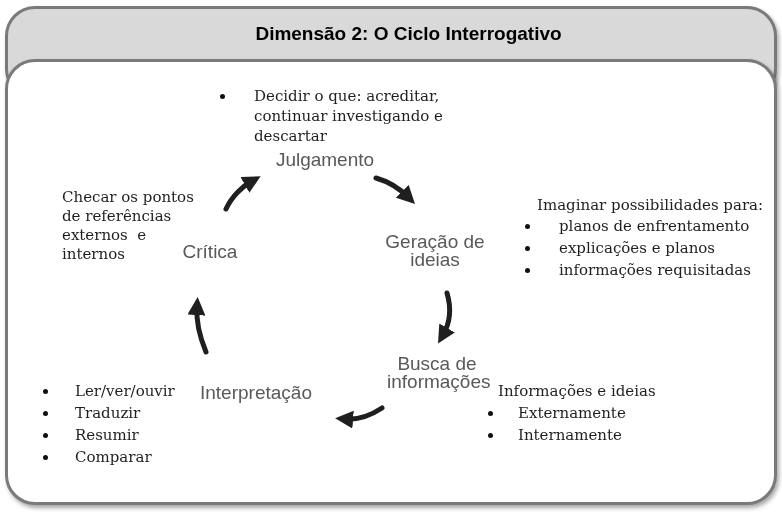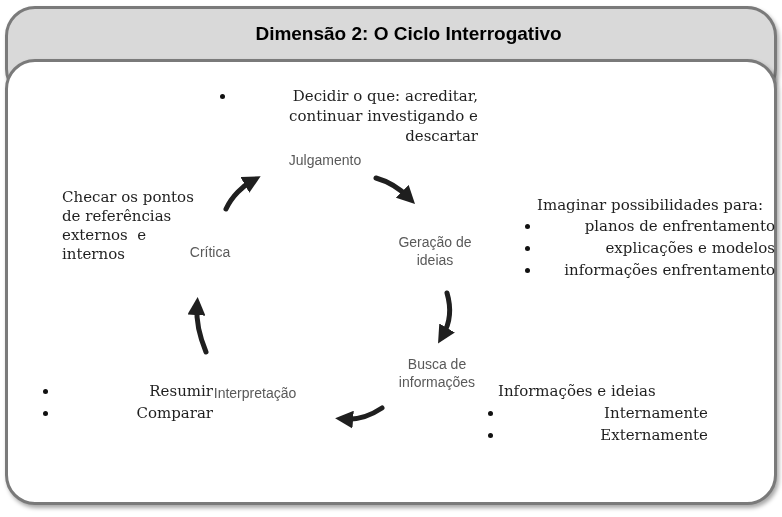--- a/index.html
+++ b/index.html
@@ -7,26 +7,26 @@
           font-family:"DejaVu Serif", serif;color:#1f1f1f;}
   .banner{position:absolute;left:5px;top:6px;width:772px;height:93px;box-sizing:border-box;
           background:#d9d9d9;border:3px solid #7a7a7a;border-radius:30px;
           box-shadow:2px 3px 4px rgba(0,0,0,0.35);}
   .panel{position:absolute;left:5px;top:59px;width:772px;height:446px;box-sizing:border-box;
          background:#ffffff;border:3px solid #7a7a7a;border-radius:30px;
          box-shadow:2px 3px 4px rgba(0,0,0,0.35);}
   .title{position:absolute;left:0;right:0;top:23px;text-align:center;
          font-family:"Liberation Sans", sans-serif;font-weight:bold;font-size:19px;color:#000;margin-left:35px;}
   .abs{position:absolute;}
-  .node{font-family:"Liberation Sans", sans-serif;font-size:14px;color:#595959;
+  .node{font-family:"Liberation Sans", sans-serif;font-size:19px;color:#595959;
         text-align:center;white-space:pre-line;line-height:18px;}
   .serif{font-size:15px;line-height:20px;color:#1f1f1f;margin-left:15px;}
   .pre{white-space:pre;}
   ul.blist{list-style:none;margin:0;padding:0;}
-  ul.blist li{position:relative;padding-left:44px;margin:0 0 2px 0;line-height:20px;text-align:right;}
+  ul.blist li{position:relative;padding-left:44px;margin:0 0 2px 0;line-height:20px;}
   ul.blist li::before{content:"";position:absolute;left:10px;top:8px;width:5px;height:5px;
         border-radius:50%;background:#111;}
   ul.tight li{margin-bottom:2px;}
   ul.loose li{margin-bottom:7px;line-height:15px;}
   ul.loose li::before{top:5px;}
   .heading{line-height:20px;}
   svg.arrows{position:absolute;left:0;top:0;pointer-events:none;}
 </style>
 </head>
 <body>
@@ -51,34 +51,36 @@
 
   <div class="serif pre abs" style="left:47px;top:188px;line-height:19px;">Checar os pontos
 de referências
 externos  e
 internos</div>
 
   <div class="abs" style="left:515px;top:195px;width:260px;">
     <div class="serif heading" style="padding-left:7px;">Imaginar possibilidades para:</div>
     <ul class="blist tight serif" style="margin-top:1px;">
       <li>planos de enfrentamento</li>
-      <li>explicações e modelos</li>
-      <li>informações enfrentamento</li>
+      <li>explicações e planos</li>
+      <li>informações requisitadas</li>
     </ul>
   </div>
 
   <div class="abs" style="left:478px;top:381px;width:230px;">
     <div class="serif heading" style="padding-left:5px;">Informações e ideias</div>
     <ul class="blist tight serif" style="margin-top:2px;">
+      <li style="padding-left:40px;">Externamente</li>
       <li style="padding-left:40px;">Internamente</li>
-      <li style="padding-left:40px;">Externamente</li>
     </ul>
   </div>
 
   <ul class="blist loose abs serif" style="left:33px;top:384px;width:180px;">
+    <li style="padding-left:42px;">Ler/ver/ouvir</li>
+    <li style="padding-left:42px;">Traduzir</li>
     <li style="padding-left:42px;">Resumir</li>
     <li style="padding-left:42px;">Comparar</li>
   </ul>
 
   <svg class="arrows" width="782" height="517" viewBox="0 0 782 517">
     <defs>
       <marker id="ah" viewBox="0 0 10 10" refX="4.5" refY="5" markerWidth="3.6" markerHeight="3.6" orient="auto">
         <path d="M0,0 L10,5 L0,10 Z" fill="#1f1f1f"></path>
       </marker>
     </defs>

